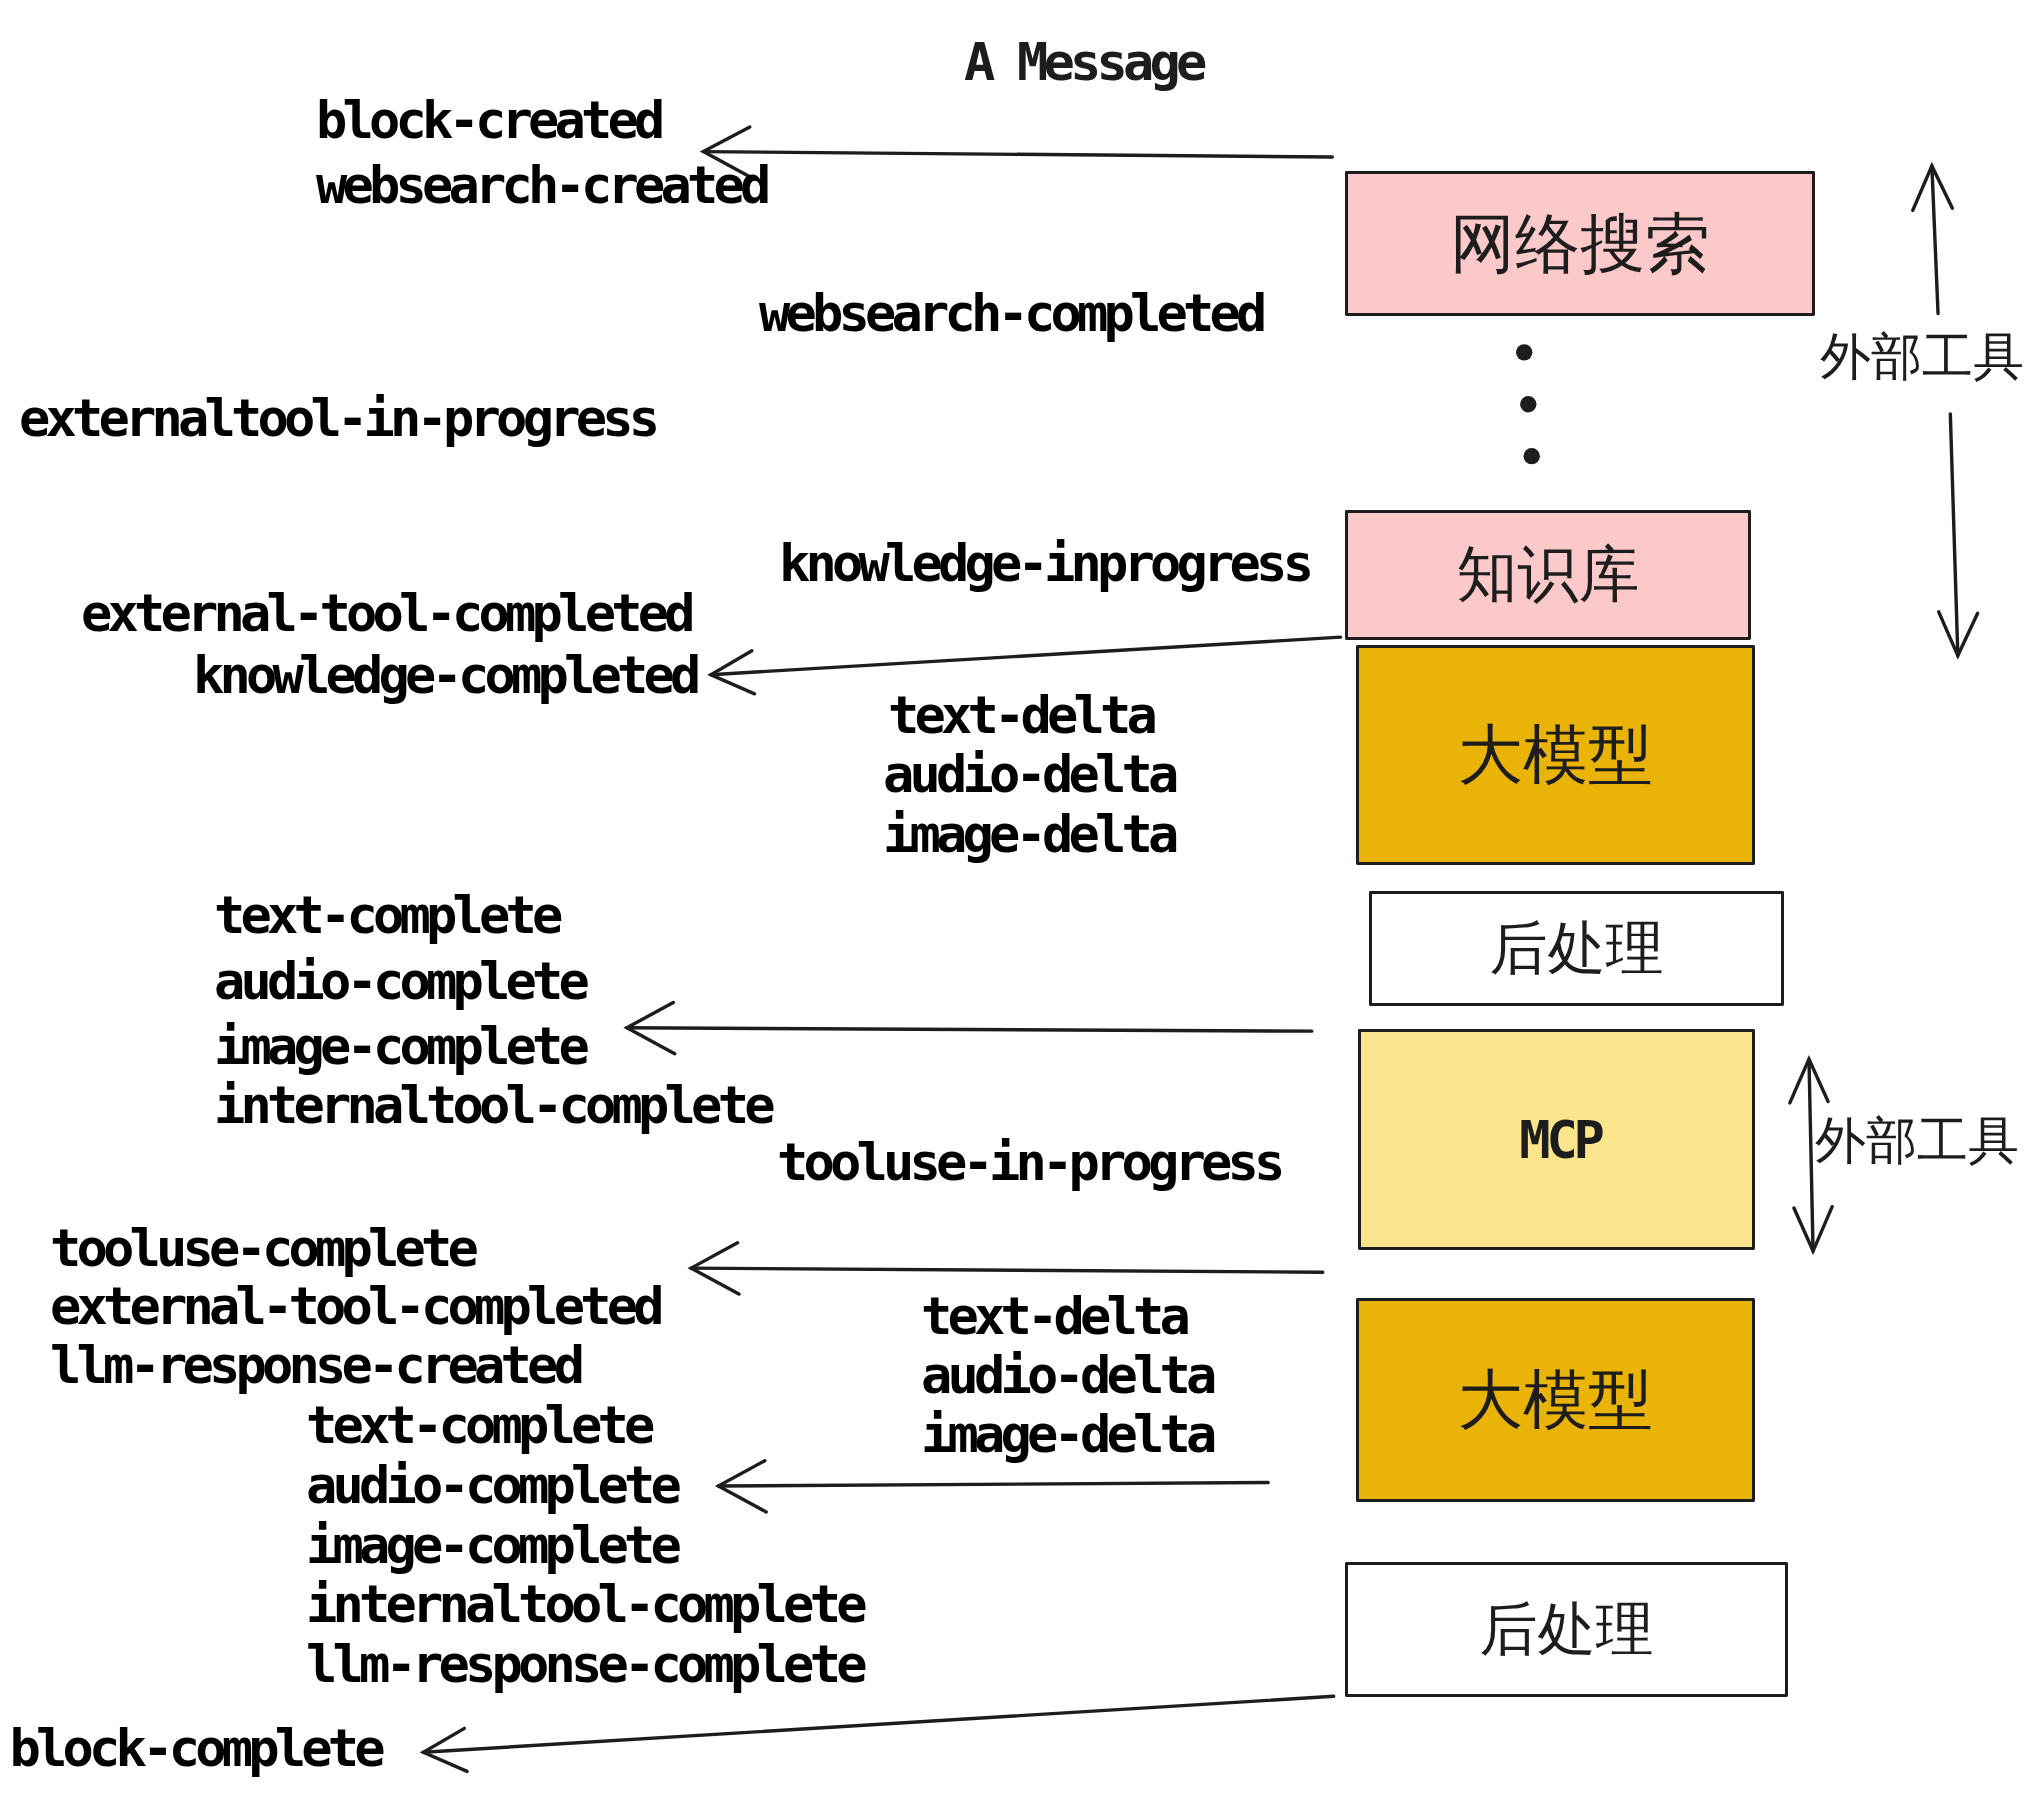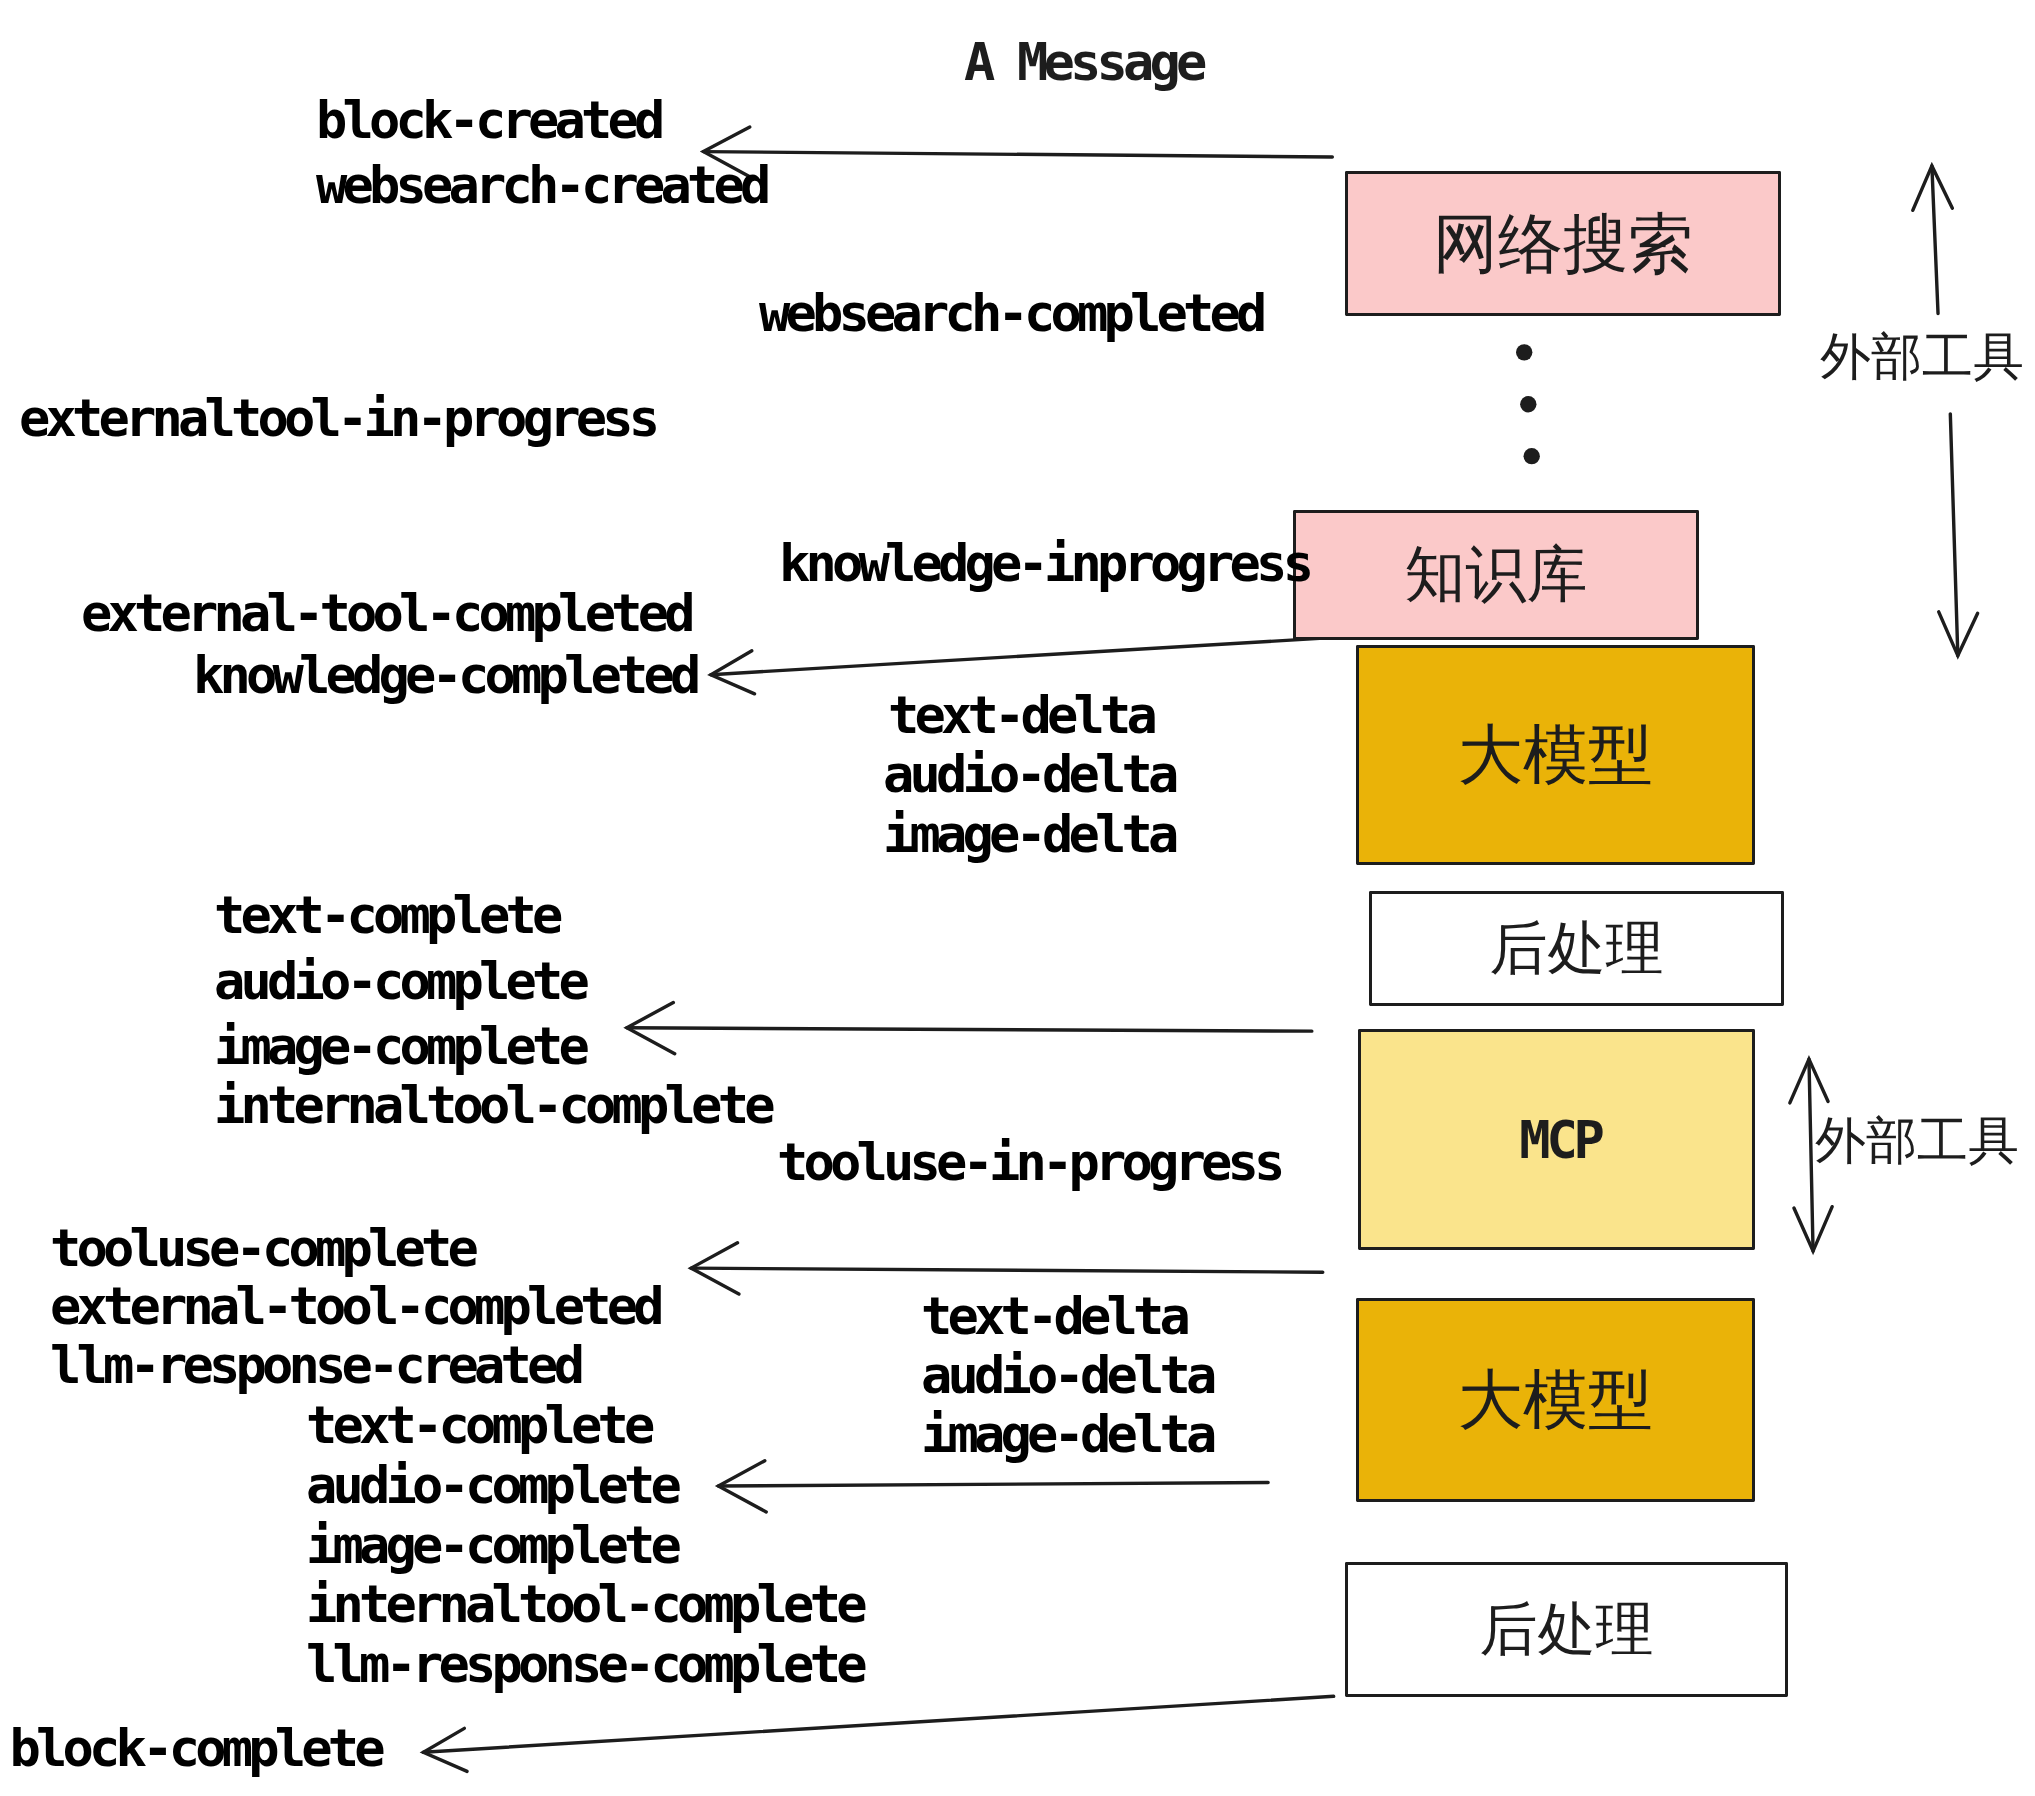--- a/index.html
+++ b/index.html
@@ -98,22 +98,22 @@
     </g>
     <g fill="#1d1d1d" stroke="none">
       <circle cx="2232" cy="516" r="12"></circle>
       <circle cx="2238" cy="592" r="12"></circle>
       <circle cx="2243" cy="668" r="12"></circle>
     </g>
   </svg>
 
   <div class="title">A Message</div>
 
-  <div class="box pink cjk95" style="left:1345px; top:171px;  width:436px; height:145px;text-align:center;">网络搜索</div>
-  <div class="box pink cjk90" style="left:1293px; top:510px;  width:406px; height:130px;">知识库</div>
+  <div class="box pink cjk95" style="left:1345px; top:171px;  width:470px; height:145px;text-align:center;">网络搜索</div>
+  <div class="box pink cjk90" style="left:1345px; top:510px;  width:406px; height:130px;">知识库</div>
   <div class="box green cjk95" style="left:1356px; top:645px;  width:399px; height:220px;">大模型</div>
   <div class="box white cjk85" style="left:1369px; top:891px; width:415px; height:115px;">后处理</div>
   <div class="box yellow mono-label" style="left:1358px; top:1029px; width:397px; height:221px;padding-left:7px;">MCP</div>
   <div class="box green cjk95" style="left:1356px; top:1298px; width:399px; height:204px;">大模型</div>
   <div class="box white cjk85" style="left:1345px; top:1562px; width:443px; height:135px;">后处理</div>
 
   <div class="side-label" style="left:1820px; top:329px;">外部工具</div>
   <div class="side-label" style="left:1815px; top:1113px;">外部工具</div>
 
   <div class="evt" style="left:316px;  top:90px;">block-created</div>

